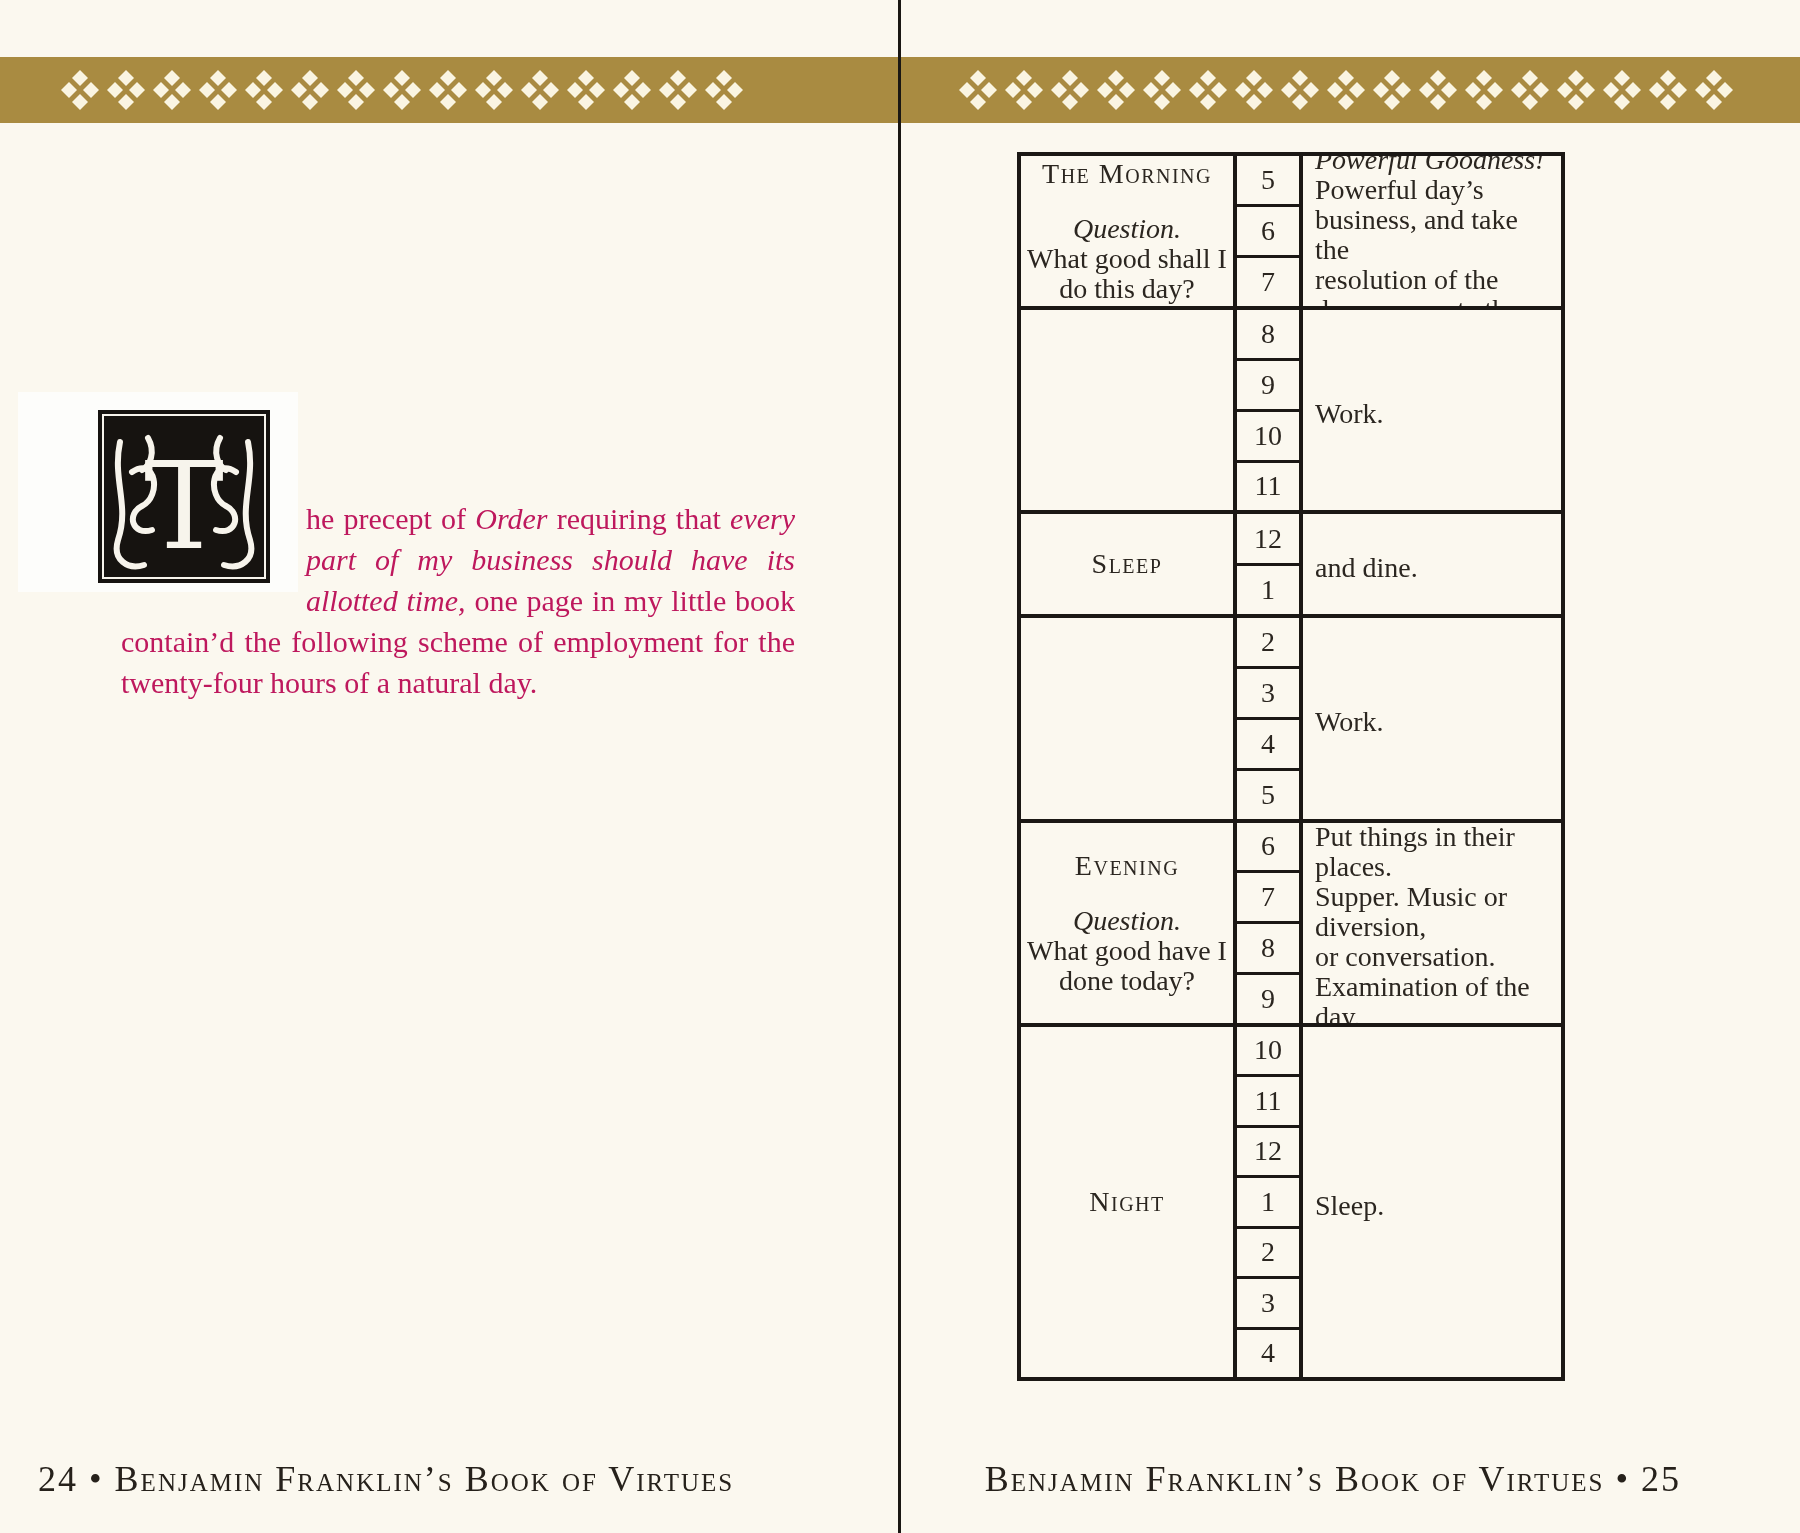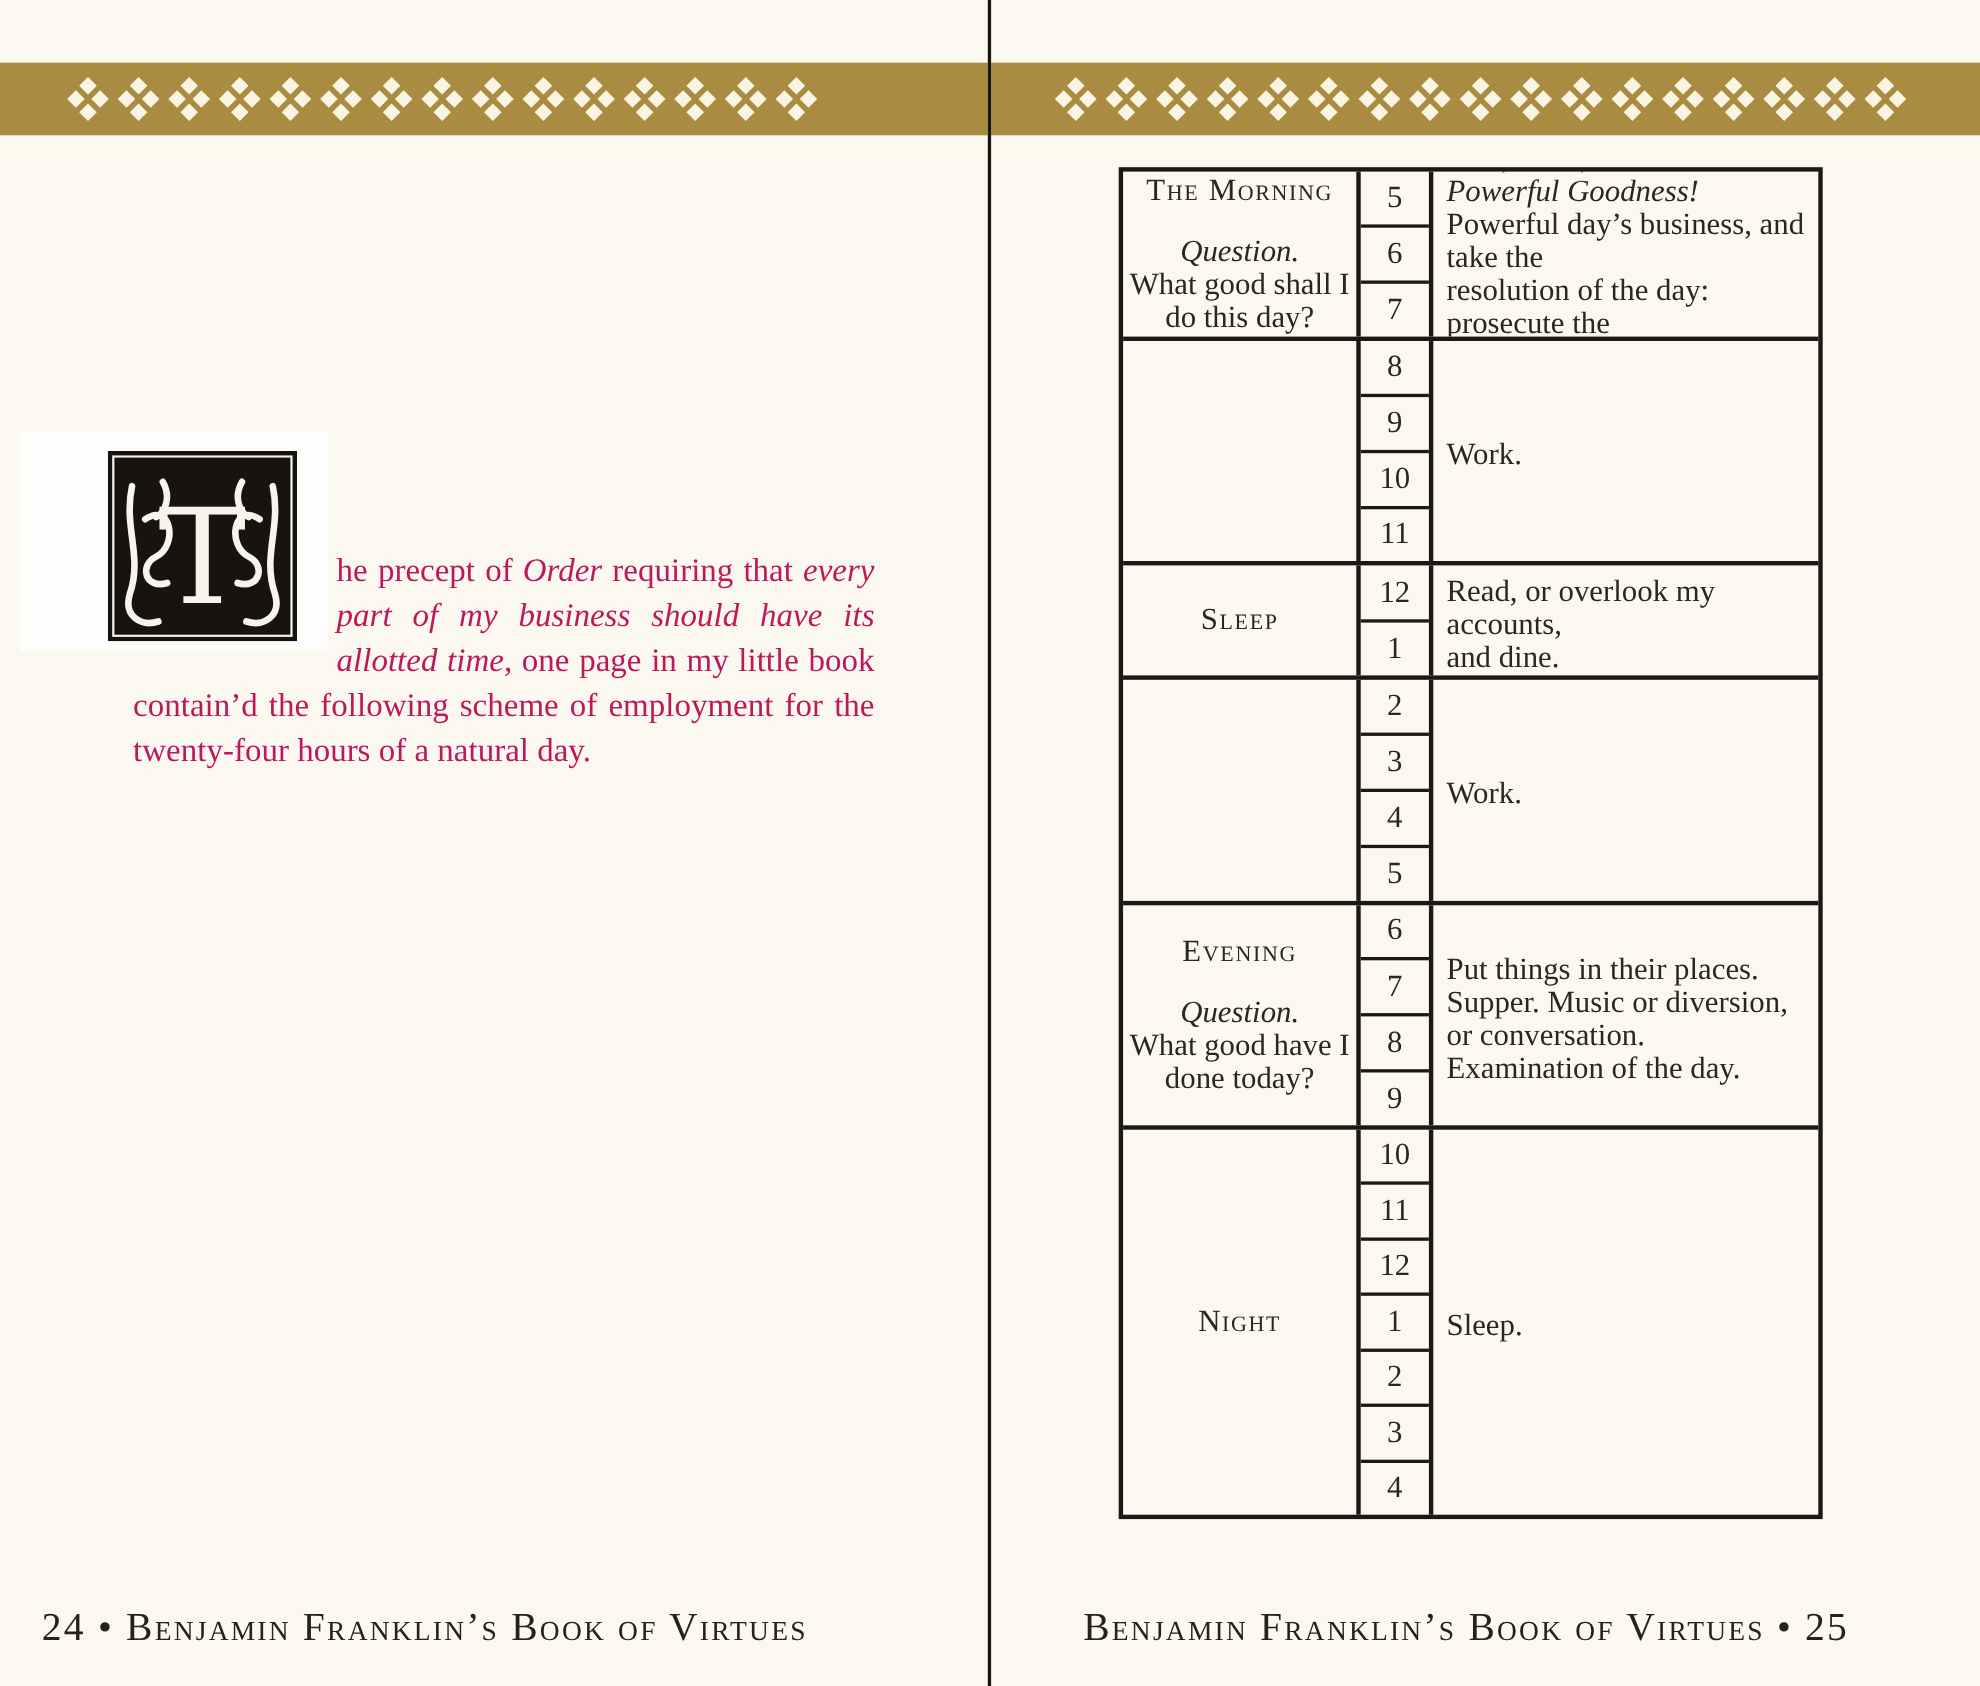--- a/index.html
+++ b/index.html
@@ -29,21 +29,21 @@
   .l2 { left:306px; top:507px; width:489px; font-style:italic; }
   .l3 { left:306px; top:548px; width:489px; }
   .l4 { left:121px; top:589px; width:674px; }
   .l5 { left:121px; top:630px; width:674px; }
   
   .footer { position:absolute; top:1458px; font-variant:small-caps; font-size:36px; letter-spacing:2px; color:#26211b; }
   .footer-left  { left:38px; }
   .footer-right { right:119px; text-align:right; }
   
   .sched {
-    position:absolute; left:1017px; top:152px; width:640px; height:1229px;
+    position:absolute; left:1017px; top:152px; width:548px; height:1229px;
     border:4px solid #1b1815; box-sizing:border-box;
     display:flex; flex-direction:column;
   }
   .sect { display:flex; border-bottom:4px solid #1b1815; min-height:0; flex-basis:0; }
   .sect:last-child { border-bottom:none; }
   .cell-label {
     width:212px; border-right:4px solid #1b1815;
     display:flex; flex-direction:column; justify-content:center; align-items:center;
     text-align:center; gap:24px; padding:8px 0; box-sizing:content-box;
   }
@@ -232,21 +232,20 @@
       </div>
       <div class="sect" style="flex-grow: 2;">
         <div class="cell-label">
           <div class="sc">Sleep</div>
         </div>
         <div class="cell-hours">
           <div class="hour">12</div>
           <div class="hour">1</div>
         </div>
         <div class="cell-activity">
-          <div class="aline">Read, or overlook my accounts,</div>
           <div class="aline">and dine.</div>
         </div>
       </div>
       <div class="sect" style="flex-grow: 4;">
         <div class="cell-label"></div>
         <div class="cell-hours">
           <div class="hour">2</div>
           <div class="hour">3</div>
           <div class="hour">4</div>
           <div class="hour">5</div>

